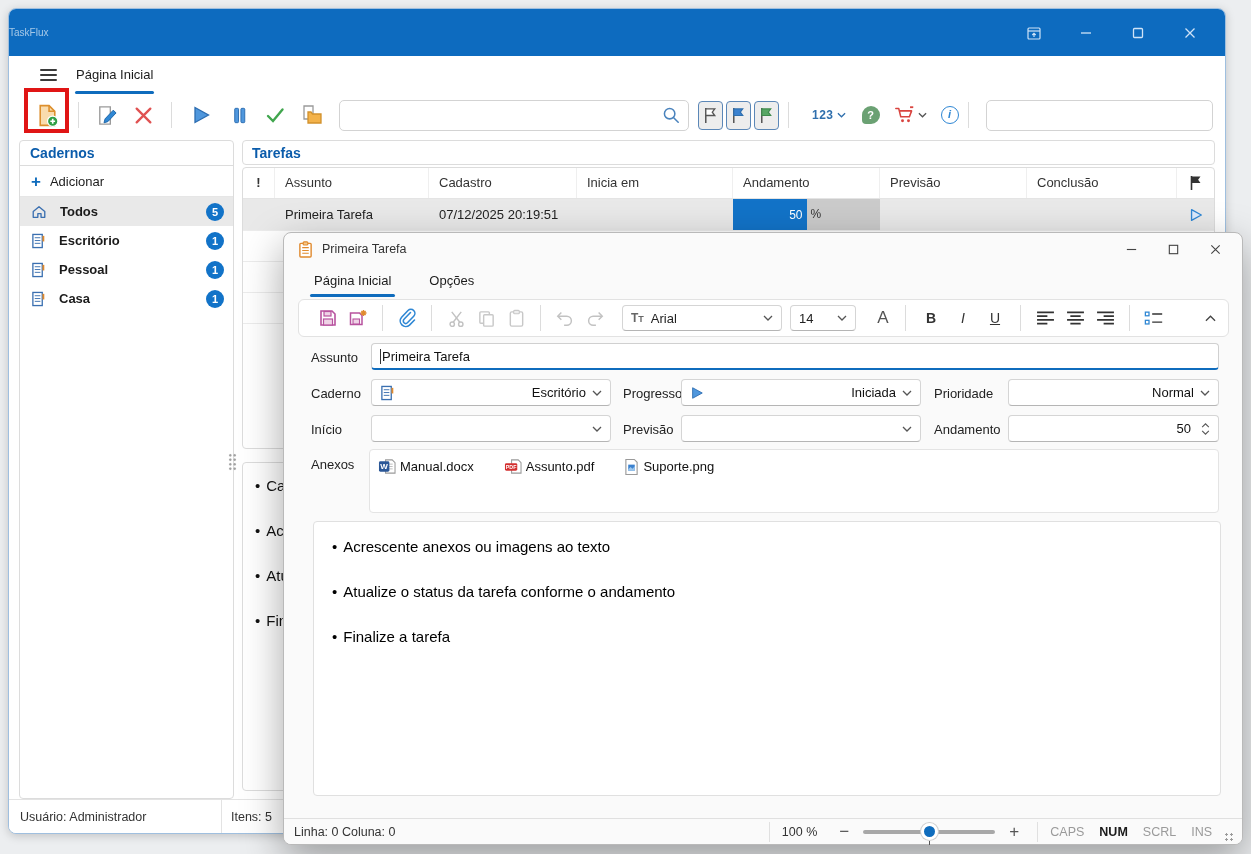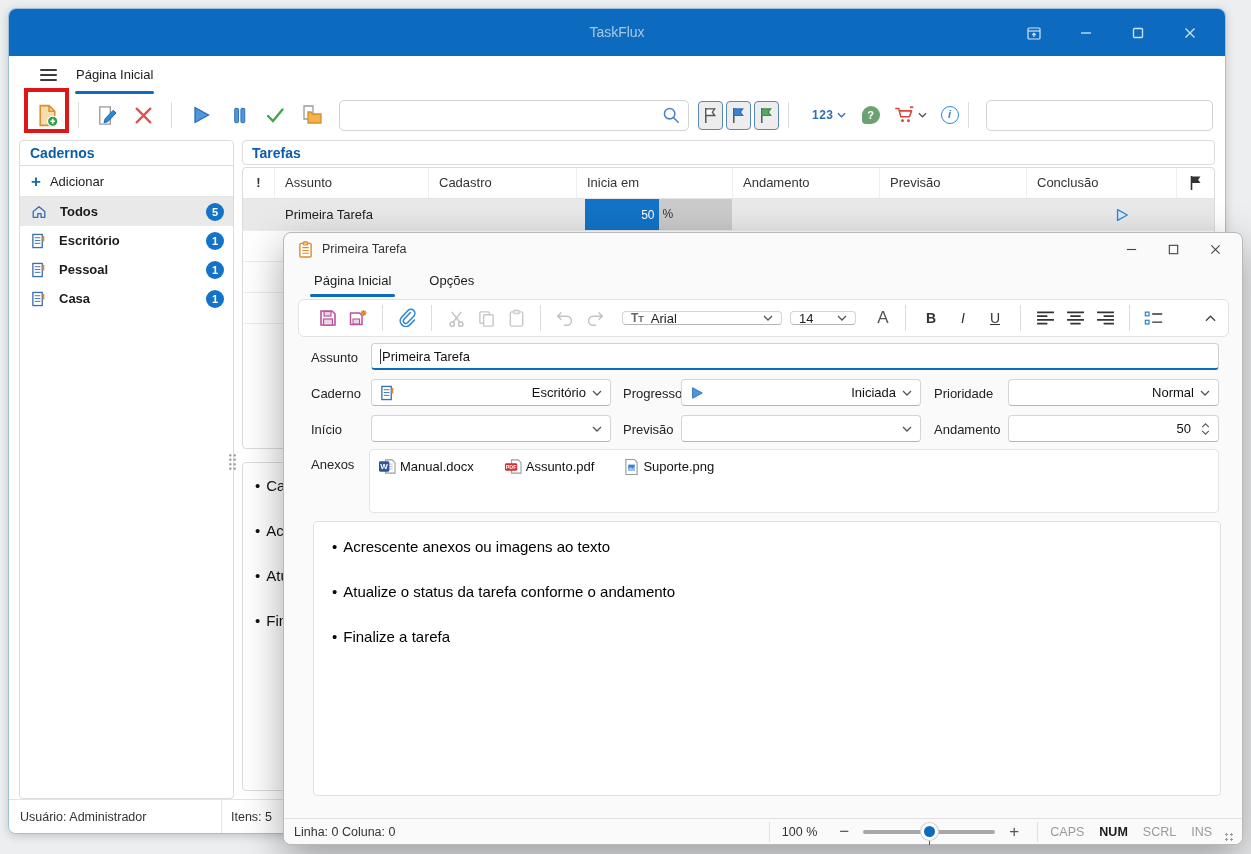--- a/index.html
+++ b/index.html
@@ -6,22 +6,22 @@
   html,body { width:1251px; height:854px; overflow:hidden; }
   body { background:#eceef0; font-family:"Liberation Sans","DejaVu Sans",sans-serif; color:#222; }
   .stage { position:relative; width:1251px; height:854px; }
   svg { display:block; }
 
   
   .win { position:absolute; left:8px; top:8px; width:1218px; height:826px; background:#fff;
          border:1px solid #9fbfdf; border-radius:8px; box-shadow:0 2px 10px rgba(0,0,0,.18); }
   .tbar { position:absolute; left:0; top:0; right:0; height:47px; background:#0d6bbf;
           border-radius:7px 7px 0 0; }
-  .tbar .ttext { position:absolute; left:0; right:0; top:0; line-height:47px; text-align:center;
-          font-size:14px; color:rgba(255,255,255,.62); }
+  .tbar .ttext { position:absolute; left:0; right:0; top:0; line-height:47px; text-align:left;
+          font-size:10px; color:rgba(255,255,255,.62); }
   .tctl { position:absolute; right:24px; top:0; height:47px; display:flex; align-items:center; gap:30px; }
   .tctl .cbtn { width:22px; height:22px; display:flex; align-items:center; justify-content:center; cursor:default; }
 
   .menurow { position:absolute; left:0; top:47px; right:0; height:38px; background:#fff; }
   .hamb { position:absolute; left:31px; top:13px; width:17px; height:12px; display:flex; flex-direction:column; justify-content:space-between; }
   .hamb i { display:block; height:2px; background:#3a3a3a; border-radius:1px; }
   .tab-main { position:absolute; left:57px; top:4px; height:34px; padding:0 10px; font-size:13px; color:#1b1b1b; line-height:30px; }
   .tab-main .uline { position:absolute; left:9px; right:9px; bottom:0; height:3px; background:#0f6cbd; border-radius:2px; }
 
   .toolrow { position:absolute; left:0; top:84px; right:0; height:44px; display:flex; align-items:center; padding-left:16px; }
@@ -93,21 +93,21 @@
   .dg-title { font-size:12.5px; color:#333; }
   .dg-ctl { position:absolute; right:6px; top:0; height:32px; display:flex; align-items:center; }
   .dg-ctl .cbtn { width:42px; height:30px; display:flex; align-items:center; justify-content:center; }
   .dg-tabs { position:absolute; left:26px; top:36px; height:28px; display:flex; gap:30px; }
   .dg-tab { position:relative; font-size:13px; color:#1b1b1b; padding:4px 4px 9px; }
   .dg-tab.active .uline { position:absolute; left:0; right:0; bottom:0; height:3px; background:#0f6cbd; border-radius:2px; }
 
   .dg-tools { position:absolute; left:14px; top:66px; right:13px; height:38px; background:#fff; border:1px solid #e2e2e2;
               border-radius:6px; display:flex; align-items:center; padding-left:14px; }
   .ti { display:flex; align-items:center; justify-content:center; width:30px; height:28px; }
-  .combo { height:14px; background:#fff; border:1px solid #d5d5d5; border-bottom-color:#b5b5b5; border-radius:4px;
+  .combo { height:26px; background:#fff; border:1px solid #d5d5d5; border-bottom-color:#b5b5b5; border-radius:4px;
            display:flex; align-items:center; padding:0 8px; font-size:13px; color:#222; }
   .fontcombo { width:160px; margin-left:12px; gap:7px; }
   .sizecombo { width:66px; margin-left:8px; }
   .combo .spacer { flex:1; }
   .ttg { color:#666; font-size:12px; font-weight:bold; }
   .ttg .sub { font-size:9px; }
   .acolor { font-size:17px; color:#555; margin-left:14px; width:26px; text-align:center; }
   .fmt { font-size:14px; color:#333; width:32px; text-align:center; }
   .fmt.b{font-weight:bold;} .fmt.i{font-style:italic;} .fmt.u{text-decoration:underline;}
   .chev-end { margin-left:auto; margin-right:12px; }
@@ -356,20 +356,21 @@
             <div class="th c w-fl">
               <svg width="14" height="16" viewBox="0 0 14 16" style="margin:7px auto 0;">
                   <line x1="2.5" y1="1" x2="2.5" y2="15" stroke="#333" stroke-width="1.6"></line>
                   <path d="M2.5 1.5h9l-2.4 3.2L11.5 8h-9z" fill="#333"></path>
                 </svg>
             </div>
           </div>
           <div class="trow1">
             <div class="td w-ex"></div>
             <div class="td w-as">Primeira Tarefa</div>
+            <div class="td w-ca">07/12/2025 20:19:51</div>
             <div class="td w-in"></div>
             <div class="pcell">
               <div class="pfill" style="width:50%;">
                 <span>50</span>
               </div>
               <span class="psuf">%</span>
             </div>
             <div class="td w-pr"></div>
             <div class="td w-co"></div>
             <div class="flcell">

